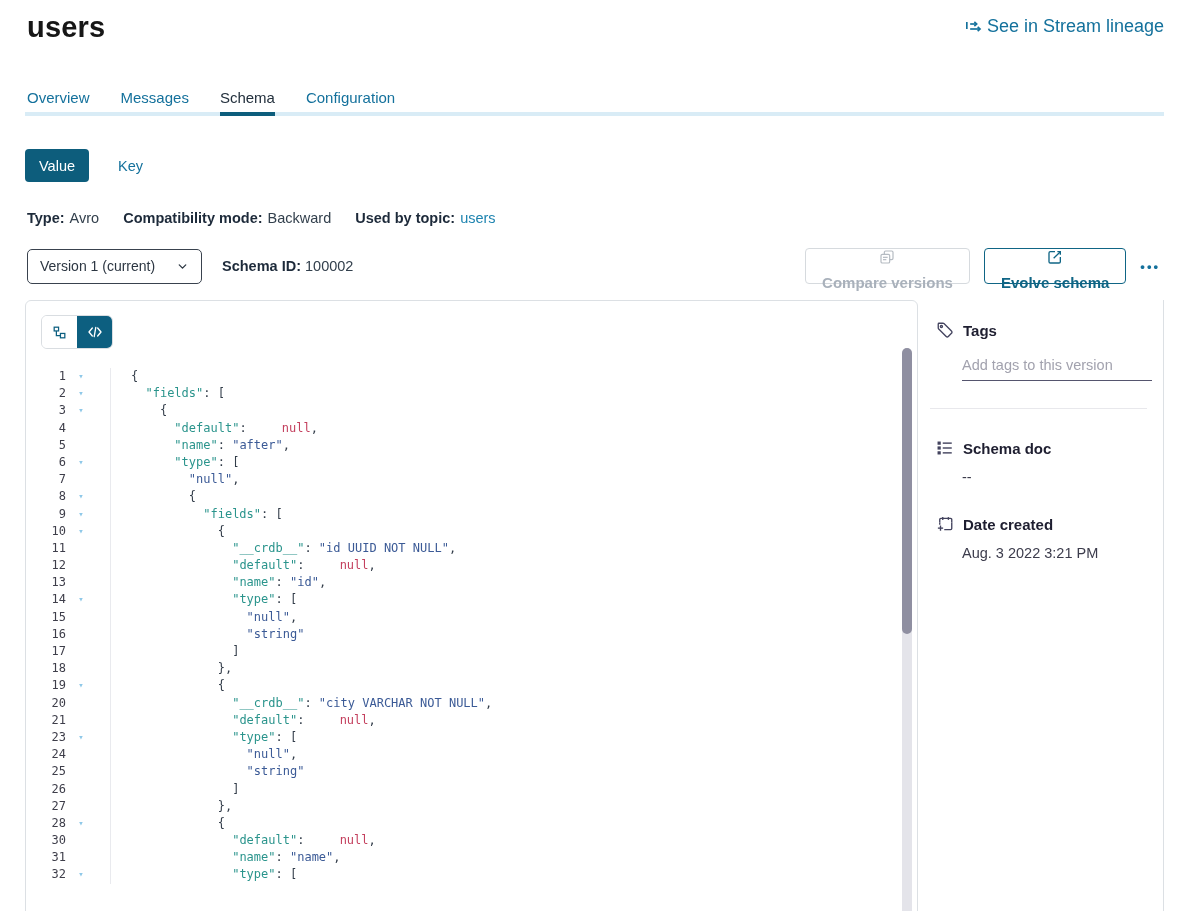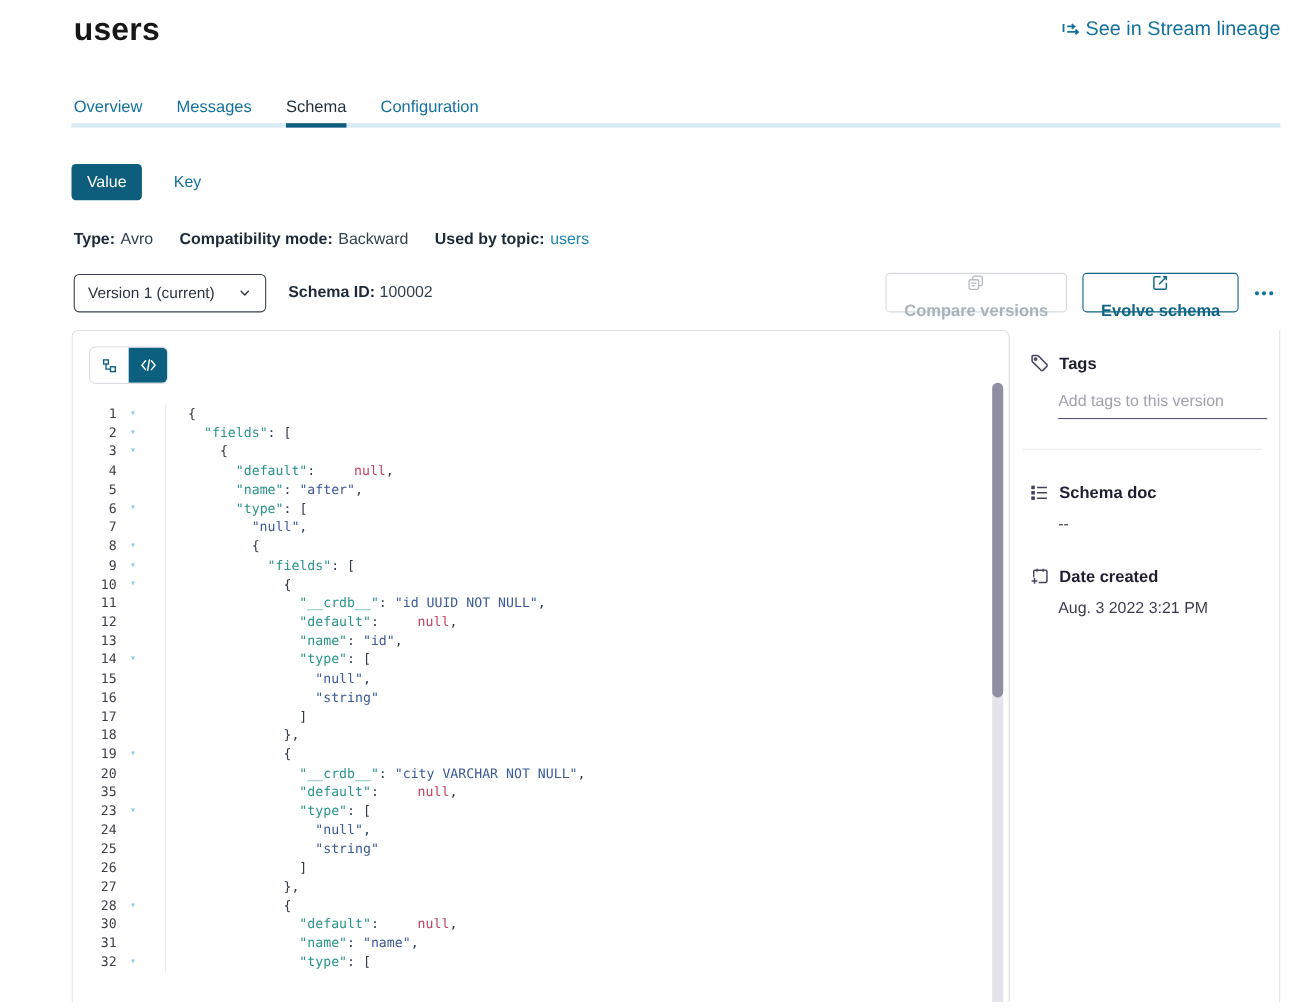--- a/index.html
+++ b/index.html
@@ -1,21 +1,21 @@
 <!DOCTYPE html>
 <html><head>
 <meta charset="utf-8">
 <style>
   * { box-sizing: border-box; }
   html,body { margin:0; padding:0; background:#fff; }
   body {
     width:1189px; height:916px; overflow:hidden;
     font-family:"Liberation Sans", sans-serif; color:#2c3642;
   }
-  .page { position:relative; width:1189px; height:916px;padding-left:40px; }
+  .page { position:relative; width:1189px; height:916px; }
 
   
   .hdr { display:flex; justify-content:space-between; align-items:flex-start; padding:10px 25px 0 27px; }
   .title { font-size:29px; font-weight:700; color:#171717; line-height:34px; letter-spacing:.2px; }
   .lineage { display:flex; align-items:center; gap:5px; color:#14719c; font-size:18px; font-weight:400; margin-top:6px; cursor:pointer; }
 
   
   .tabs { display:flex; gap:31px; margin:45px 0 0 27px; font-size:15px; position:relative; z-index:2; }
   .tab { padding-bottom:6px; position:relative; color:#14719c; cursor:pointer; }
   .tab.active { color:#23303d; }
@@ -311,21 +311,21 @@
           </div>
           <div class="crow">
             <span class="gut">
               <span class="ln">20</span>
               <span class="fold"></span>
             </span>
             <span class="src">              <span class="tk">"__crdb__"</span><span class="tp">: </span><span class="ts">"city VARCHAR NOT NULL"</span><span class="tp">,</span></span>
           </div>
           <div class="crow">
             <span class="gut">
-              <span class="ln">35</span>
+              <span class="ln">21</span>
               <span class="fold"></span>
             </span>
             <span class="src">              <span class="tk">"default"</span><span class="tp">: </span><span class="tu">null</span><span class="tp">,</span></span>
           </div>
           <div class="crow">
             <span class="gut">
               <span class="ln">23</span>
               <span class="fold">▾</span>
             </span>
             <span class="src">              <span class="tk">"type"</span><span class="tp">: [</span></span>

